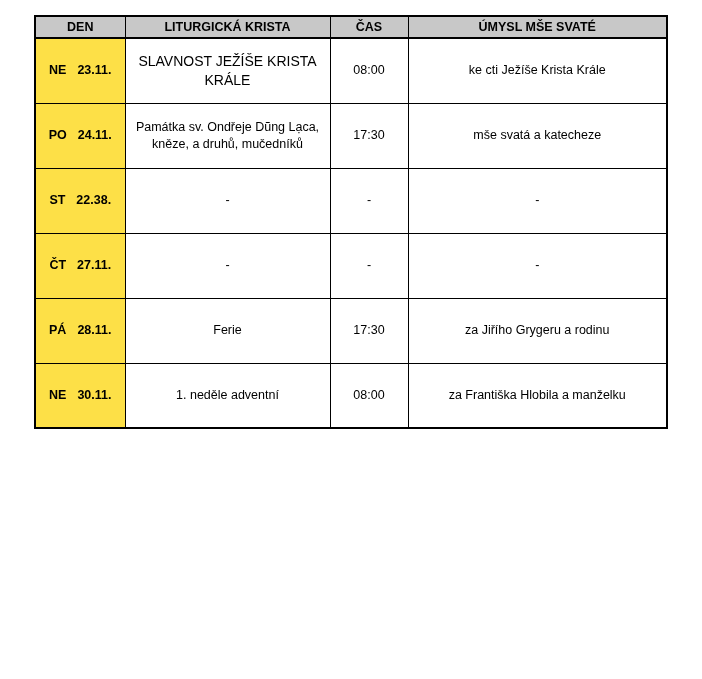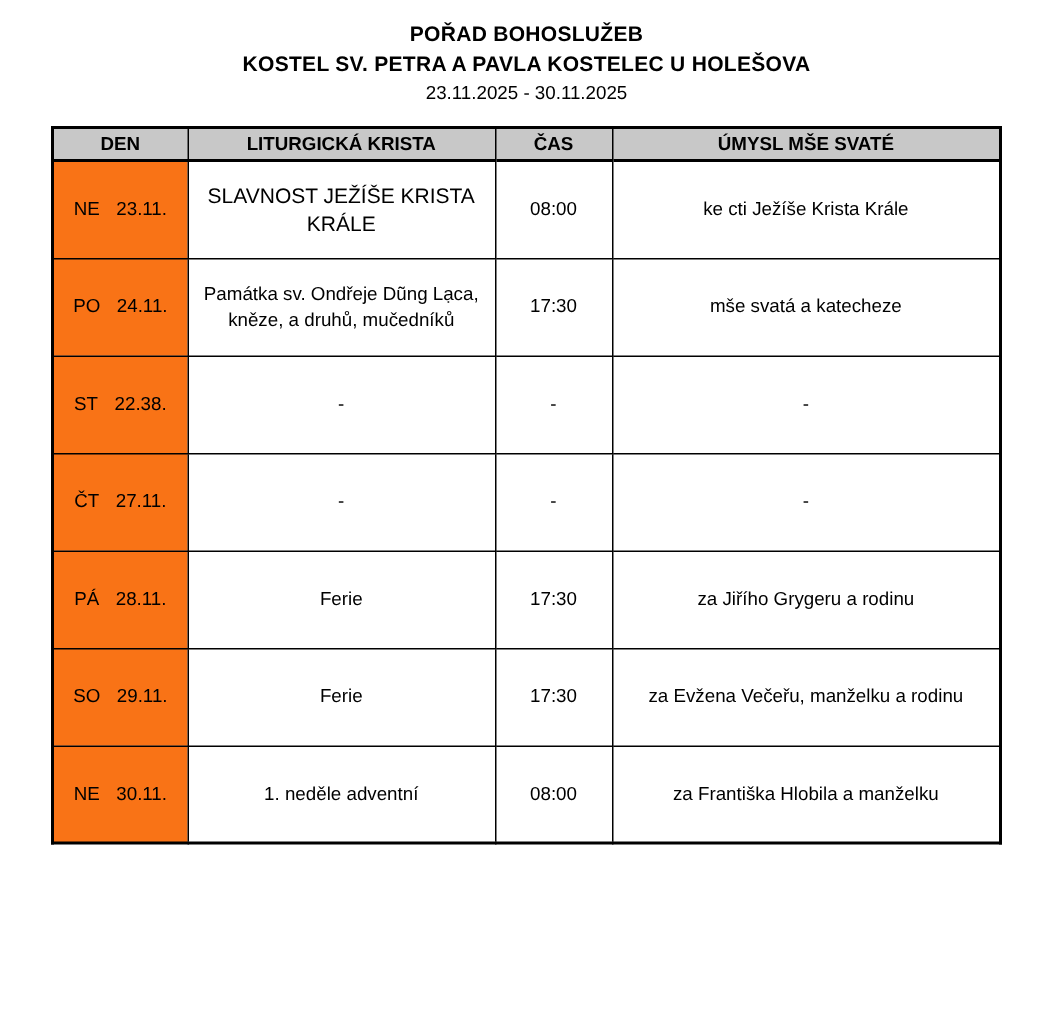--- a/index.html
+++ b/index.html
@@ -60,22 +60,22 @@
     padding: 1px 18px;
   }
   table.schedule td {
     font-size: 12.5px;
     text-align: center;
     height: 65px;
     padding: 3px 8px;
     line-height: 1.35;
   }
   td.day-cell {
-    background: #f97316;
-    font-weight: normal;
+    background: #fde047;
+    font-weight: bold;
     text-align: left;
     padding-left: 10px;
     white-space: nowrap;
     margin-left: 40px;
   }
   td.day-cell .date-part {
     margin-left: 11px;
   }
   td.celebration-cell.large {
     font-size: 14px;
@@ -84,25 +84,20 @@
   col.c-day  { width: 90px; }
   col.c-cel  { width: 205px; }
   col.c-time { width: 78px; }
   col.c-int  { width: 259px; }
 </style>
 </head>
 <body>
 
 <div class="page">
 
-  <div class="doc-header">
-    <div class="doc-title">POŘAD BOHOSLUŽEB</div>
-    <div class="doc-subtitle">KOSTEL SV. PETRA A PAVLA KOSTELEC U HOLEŠOVA</div>
-    <div class="doc-daterange">23.11.2025 - 30.11.2025</div>
-  </div>
 
   <table class="schedule">
     <colgroup>
       <col class="c-day">
         <col class="c-cel">
         <col class="c-time">
         <col class="c-int">
     </colgroup>
     <thead>
       <tr>
@@ -148,28 +143,20 @@
       <tr>
         <td class="day-cell">
           <span>PÁ</span><span class="date-part">28.11.</span>
         </td>
         <td class="celebration-cell">Ferie</td>
         <td class="time-cell">17:30</td>
         <td class="intention-cell">za Jiřího Grygeru a rodinu</td>
       </tr>
       <tr>
         <td class="day-cell">
-          <span>SO</span><span class="date-part">29.11.</span>
-        </td>
-        <td class="celebration-cell">Ferie</td>
-        <td class="time-cell">17:30</td>
-        <td class="intention-cell">za Evžena Večeřu, manželku a rodinu</td>
-      </tr>
-      <tr>
-        <td class="day-cell">
           <span>NE</span><span class="date-part">30.11.</span>
         </td>
         <td class="celebration-cell">1. neděle adventní</td>
         <td class="time-cell">08:00</td>
         <td class="intention-cell">za Františka Hlobila a manželku</td>
       </tr>
     </tbody>
   </table>
 
 </div>

